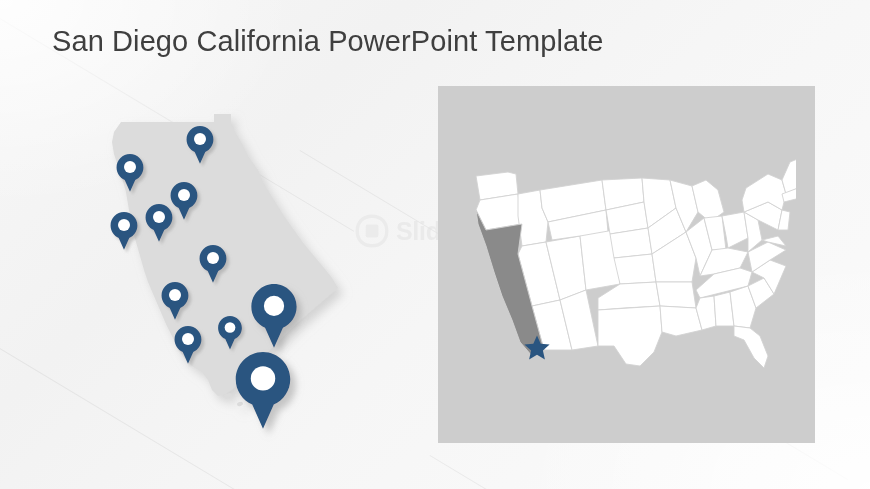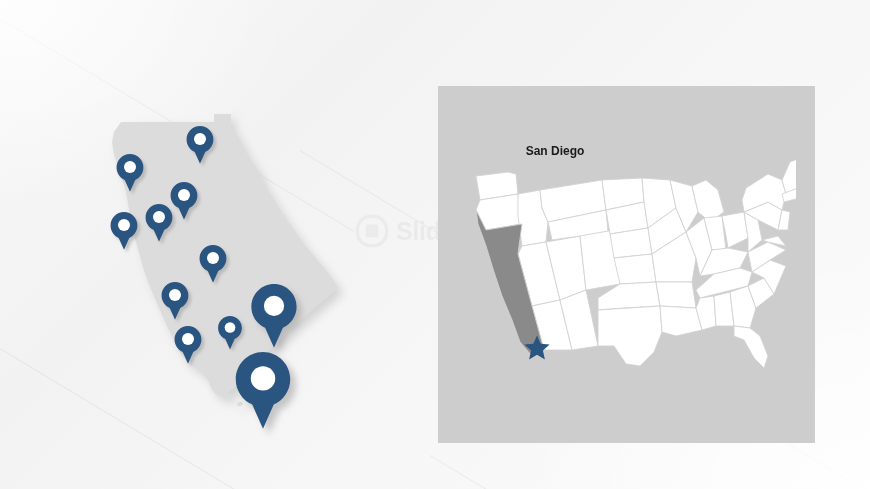--- a/index.html
+++ b/index.html
@@ -162,20 +162,21 @@
 
   <div class="bg-diagonals">
     <div class="hair hair-a"></div>
     <div class="hair hair-b"></div>
     <div class="hair hair-c"></div>
     <div class="hair hair-d"></div>
   </div>
   <div class="bg-corner-tl"></div>
   <div class="bg-corner-br"></div>
 
+  <h1 class="slide-title">San Diego California PowerPoint Template</h1>
 
   <div class="watermark">
     <svg class="wm-mark" width="34" height="34" viewBox="0 0 34 34">
       <path d="M17 2.2 C26 2.2 31.8 8 31.8 17 C31.8 26 26 31.8 17 31.8
                C8 31.8 2.2 26 2.2 17 C2.2 8 8 2.2 17 2.2 Z" fill="none" stroke="#e4e4e4" stroke-width="3.4"></path>
       <path d="M12.4 10.6 h9.2 a1.8 1.8 0 0 1 1.8 1.8 v9.2 a1.8 1.8 0 0 1 -1.8 1.8
                h-9.2 a1.8 1.8 0 0 1 -1.8 -1.8 v-9.2 a1.8 1.8 0 0 1 1.8 -1.8 Z" fill="#e4e4e4"></path>
     </svg>
     <span class="wm-text">SlideModel</span>
     <span class="wm-tld">.com</span>
@@ -259,21 +260,20 @@
         <g transform="translate(175,248) scale(1.42)" filter="url(#pinShadow)">
             <use href="#mapPin"></use>
           </g>
       </g>
     </svg>
   </div>
 
   <div class="us-panel">
 
     <div class="us-label-city">
-      <div>San Diego</div>
     </div>
 
     <div class="us-map-wrap">
       <svg viewBox="0 0 340 232" aria-hidden="true">
         <g stroke="#d2d2d2" stroke-width="0.9" stroke-linejoin="round">
 
           <path fill="#ffffff" d="M20 26 L52 22 L60 24 L62 44 L24 50 Z"></path>
           <path fill="#ffffff" d="M24 50 L62 44 L66 74 L30 80 L20 60 Z"></path>
           <path fill="#ffffff" d="M62 44 L84 40 L86 58 L92 72 L90 92 L66 96 L62 66 Z"></path>
           <path fill="#ffffff" d="M84 40 L146 30 L150 60 L92 72 L86 58 Z"></path>

